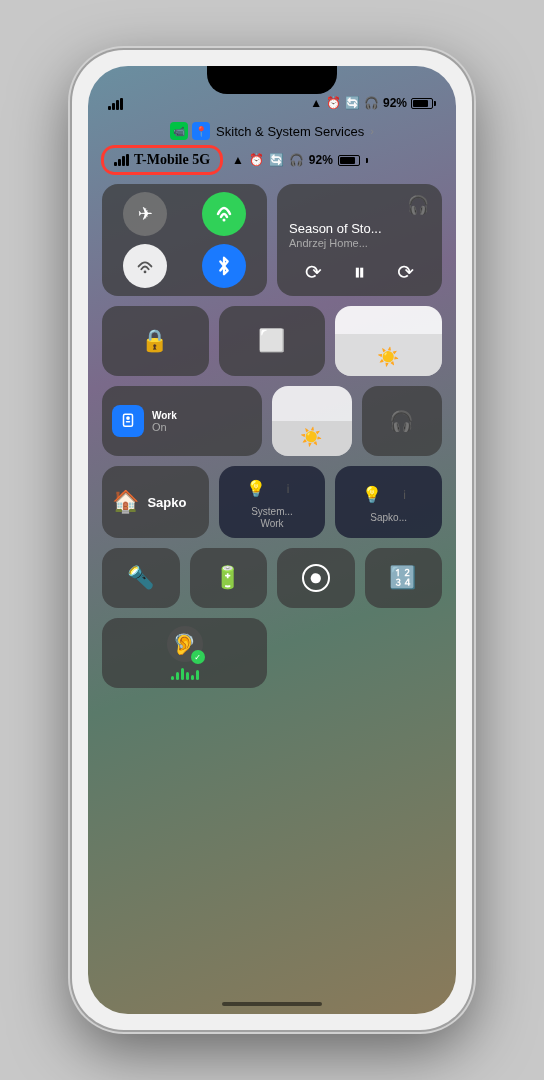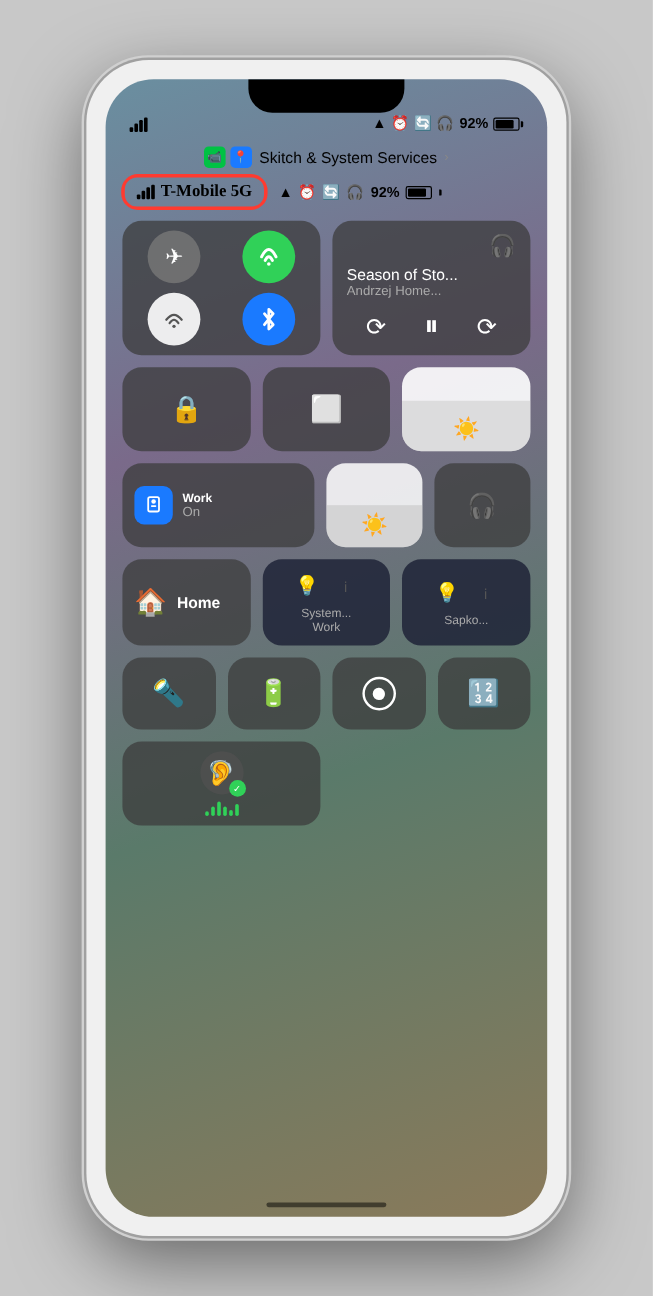--- a/index.html
+++ b/index.html
@@ -701,21 +701,21 @@
           <div class="brightness-icon">☀️</div>
         </div>
         <div class="volume-tile">
           <span>🎧</span>
         </div>
       </div>
 
       <div class="row4" style="margin-bottom:10px;">
         <div class="home-tile">
           <div class="home-icon">🏠</div>
-          <div class="home-text">Home</div>
+          <div class="home-text">Sapko</div>
         </div>
         <div class="lamp-tile">
           <div class="lamp-icons">
             <div class="lamp-icon on">💡</div>
             <div class="lamp-icon" style="font-size:12px; color:#555;">ℹ</div>
           </div>
           <div class="lamp-text">
             <span>System...</span><br><span>Work</span>
           </div>
         </div>

